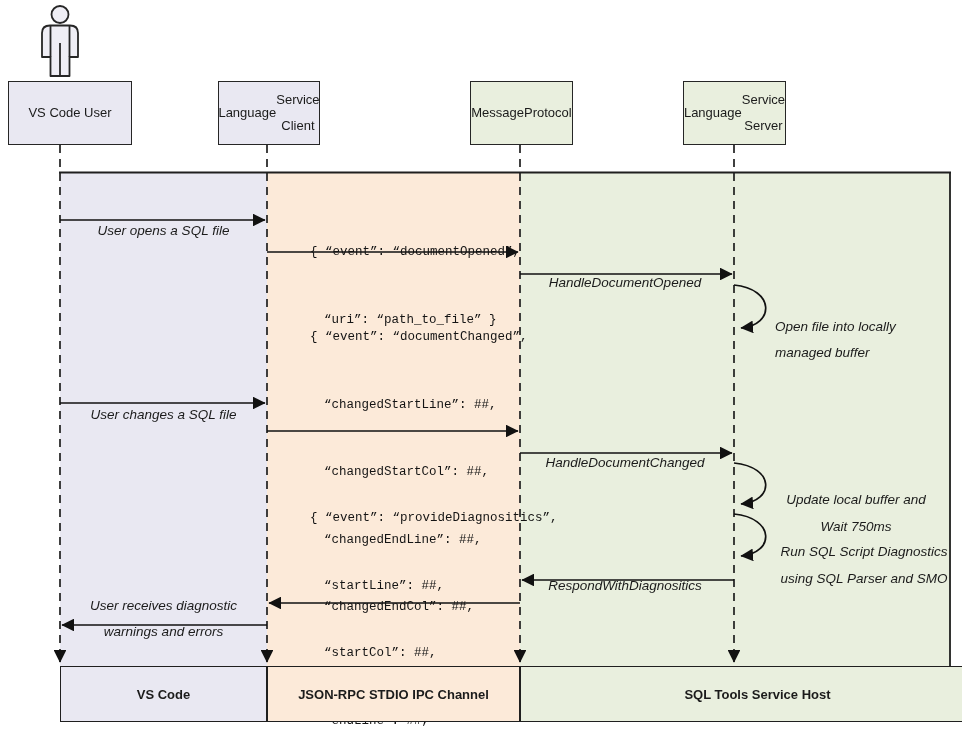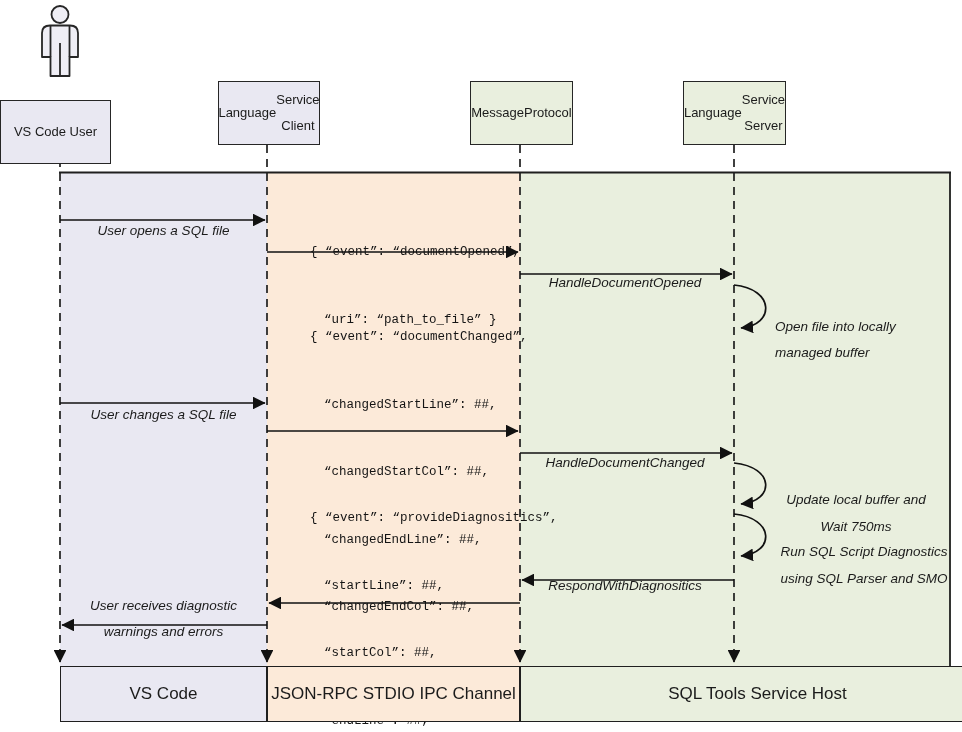--- a/index.html
+++ b/index.html
@@ -11,29 +11,29 @@
   .col-user{left:60px;width:207px;background:#e9e8f2;}
   .col-ipc{left:267px;width:253px;background:#fcead9;}
   .col-host{left:520px;width:431px;background:#e9efde;}
 
   
   .actor-box{position:absolute;top:81px;height:64px;border:1.6px solid #262626;
              display:flex;align-items:center;justify-content:center;
              font-size:13px;line-height:26px;text-align:center;box-sizing:border-box;}
   .actor-lavender{background:#e9e8f2;}
   .actor-green{background:#e9efde;}
-  .actor-1{left:0;width:111px;margin-top:19px;}
+  .actor-1{left:8px;width:124px;}
   .actor-2{left:218px;width:102px;}
   .actor-3{left:470px;width:103px;}
   .actor-4{left:683px;width:103px;}
 
   
   .lane-box{position:absolute;top:666px;height:56px;border:1.8px solid #1f1f1f;
             display:flex;align-items:center;justify-content:center;
-            font-size:17px;font-weight:normal;box-sizing:border-box;}
+            font-size:13px;font-weight:bold;box-sizing:border-box;}
   .lane-1{left:60px;width:207px;background:#e9e8f2;}
   .lane-2{left:267px;width:253px;background:#fcead9;justify-content:center;}
   .lane-3{left:520px;width:475px;background:#e9efde;}
 
   
   .flow-label{position:absolute;font-style:italic;font-size:13.5px;line-height:26px;
               white-space:nowrap;margin-top:24px;}
   .center{text-align:center;}
 
   .lbl-col1{left:60px;width:207px;text-align:center;}

